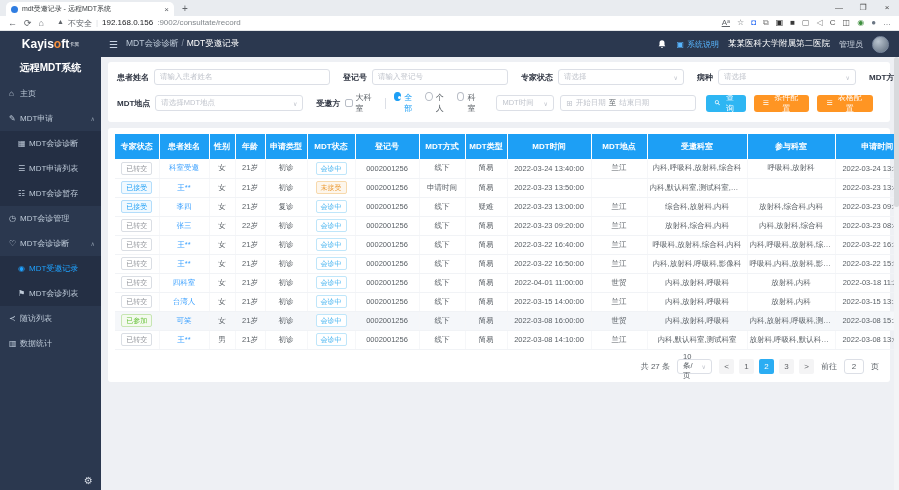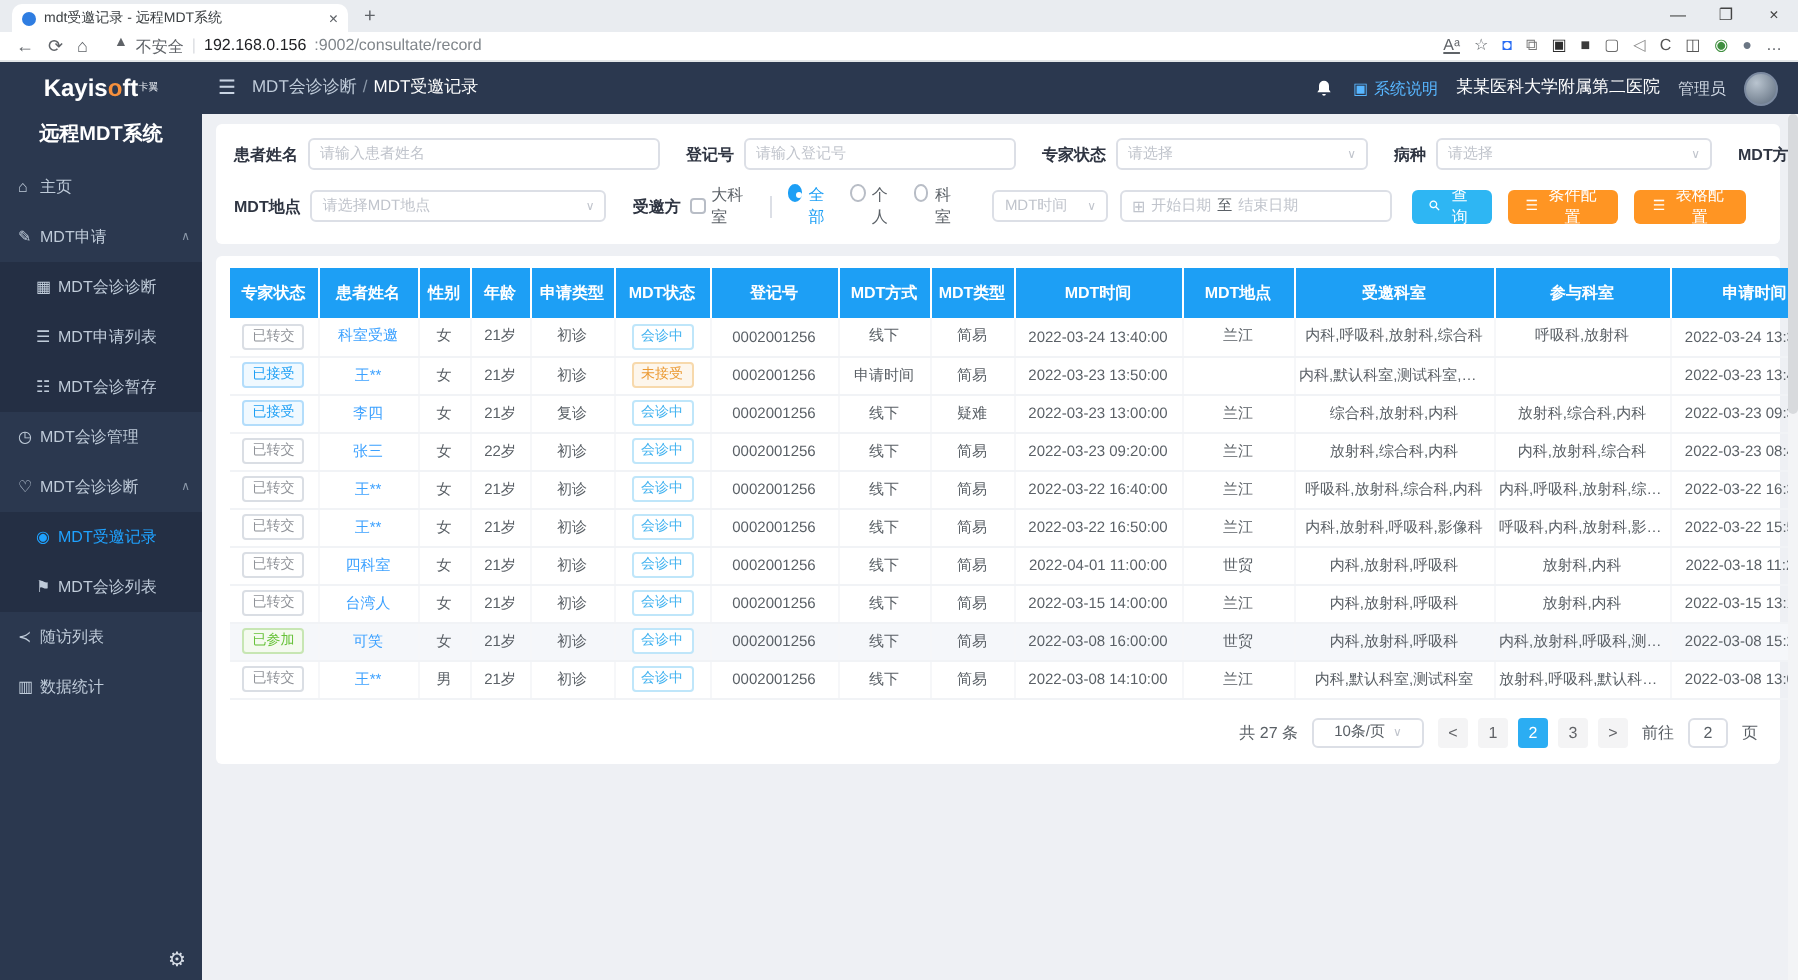--- a/index.html
+++ b/index.html
@@ -106,21 +106,21 @@
   .tag-gray   { color:#909399; border-color:#dadee4; background:#fff; }
   .tag-blue   { color:#1d9ff5; border-color:#b3ddfb; background:#f0f9ff; }
   .tag-green  { color:#67c23a; border-color:#c7e6b3; background:#f4faef; }
   .tag-cyan   { color:#41b2f0; border-color:#bfe6fa; background:#fff; }
   .tag-orange { color:#eb9a33; border-color:#f7d9ac; background:#fdf6ec; }
   .name-link { color:#3ca1ff; font-size:7.5px; }
 
   
   .pagination { display:flex; align-items:center; justify-content:flex-end; margin-top:9px; gap:7px;
                 font-size:8px; color:#5a6066; padding-right:4px; }
-  .page-size { width:56px; height:15px;justify-content:center; }
+  .page-size { width:35px; height:15px; }
   .pg-btn { min-width:15px; height:15px; line-height:15px; padding:0 3px; background:#f4f4f5; border-radius:2px;
             text-align:center; color:#606266; }
   .pg-btn.active { background:#2badf3; color:#fff; }
   .pg-group { display:flex; gap:5px; align-items:center; }
   .jump-input { width:20px; height:15px; border:1px solid #dcdfe6; border-radius:3px; text-align:center;
                 line-height:14px; color:#5a6066; font-size:8px; }
 </style>
 </head>
 <body>
 

